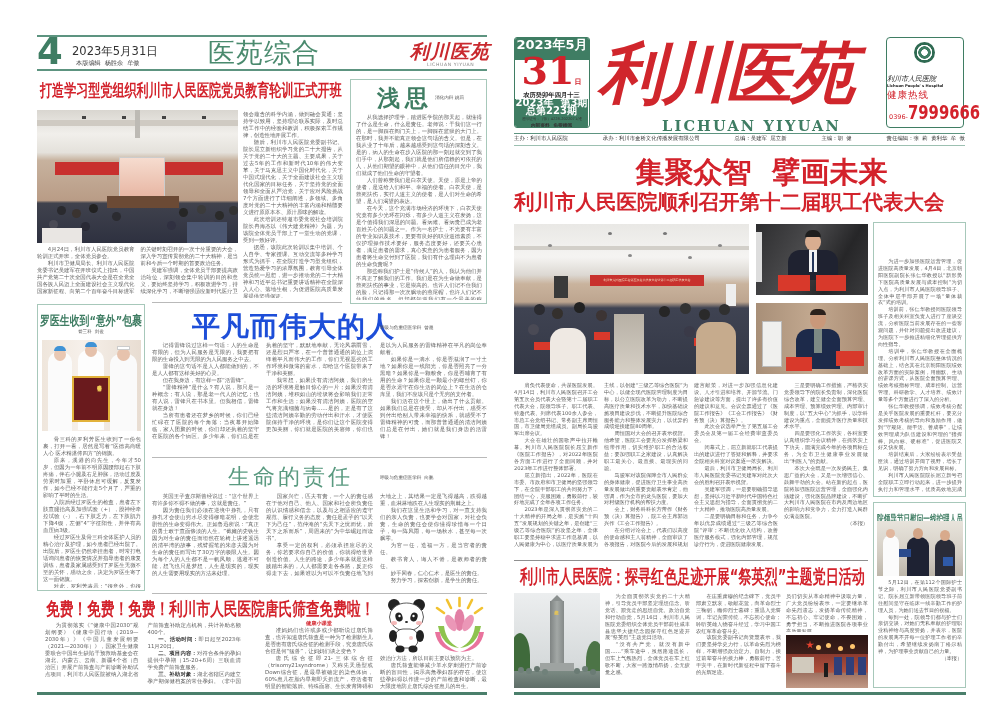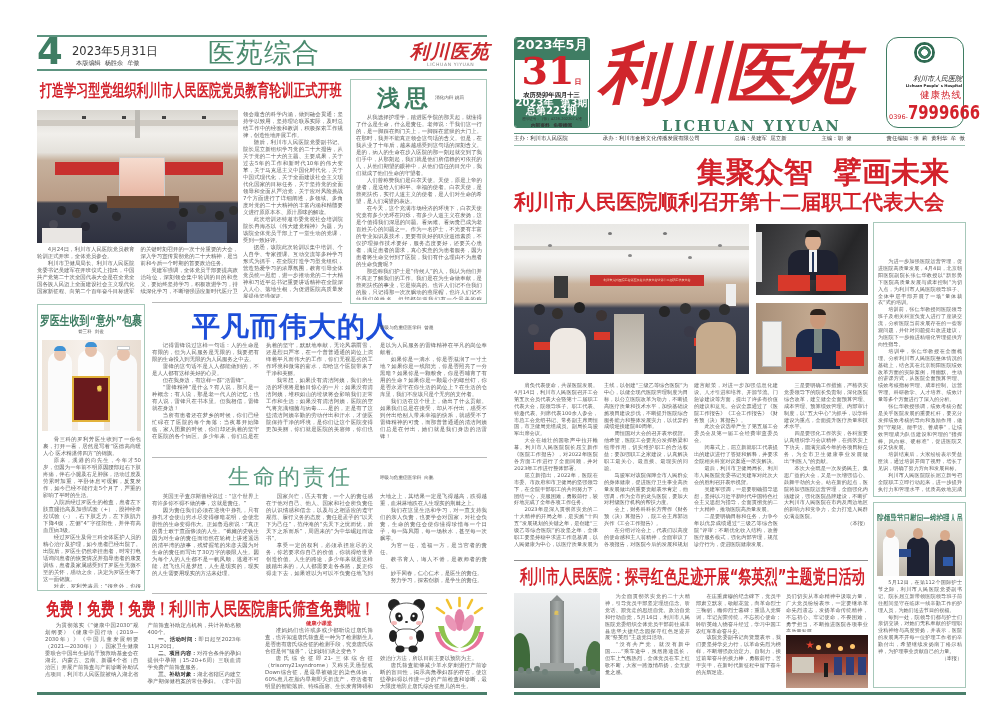--- a/index.html
+++ b/index.html
@@ -16,21 +16,21 @@
 .c4{column-count:4;column-gap:6px}
 .redhl{position:absolute;color:#d3222b;font-weight:bold;white-space:nowrap;transform-origin:left top}
 .greenhl{position:absolute;color:#3f7d63;white-space:nowrap}
 .byline{position:absolute;font-size:4.6px;color:#555;white-space:nowrap}
 .box{position:absolute;border:1px solid #a7c8ba}
 .photo{position:absolute;overflow:hidden}
 .photo div{position:absolute}
 
 .datebox{position:absolute;left:514px;top:37px;width:76px;height:91px;border:1.5px solid #3f7d63;border-radius:3px;overflow:hidden;text-align:center}
 .datebox .band{background:#3f7d63;color:#fff;font-weight:bold}
-.hotbox{position:absolute;left:886px;top:37px;width:78px;height:91px;border:1.5px solid #3f7d63;border-radius:12px;text-align:right}
+.hotbox{position:absolute;left:886px;top:37px;width:78px;height:91px;border:1.5px solid #3f7d63;border-radius:4px;text-align:left}
 </style>
 </head>
 <body>
 
 <div class="rule" style="left:37px;top:35px;width:450px;height:1.5px"></div>
 <div class="abs" style="left:37px;top:33px;font-size:37px;line-height:38px;font-weight:bold;color:#3f7d63;font-family:'DejaVu Sans',sans-serif">4</div>
 <div class="abs" style="left:72px;top:44px;font-size:11.5px;color:#333;white-space:nowrap">2023年5月31日</div>
 <div class="abs" style="left:76px;top:59px;font-size:6.2px;color:#444;white-space:pre">本版编辑  杨胜余  牟傲</div>
 <div class="abs" style="left:208px;top:38px;font-size:27px;line-height:30px;color:#4a8a6e;font-family:'DejaVu Serif',serif;letter-spacing:1px;white-space:nowrap">医苑综合</div>
 <div class="abs" style="left:410px;top:39px;font-size:19px;color:#c9292e;font-style:italic;font-weight:bold;letter-spacing:1px;font-family:'DejaVu Serif',serif;white-space:nowrap">利川医苑</div>
@@ -221,21 +221,21 @@
 <div class="rule" style="left:514px;top:133px;width:451px;height:1px"></div>
 <div class="abs" style="left:514px;top:135px;width:451px;display:flex;justify-content:space-between;font-size:5.4px;color:#333;font-family:'DejaVu Serif',serif;white-space:pre">
   <span>主办：利川市人民医院</span>
   <span>承办：利川市金桥文化传播发展有限公司</span>
   <span>总编：吴建军  屈立新</span>
   <span>主编：胡  健</span>
   <span>责任编辑：张  莉  黄利华  牟  傲</span>
 </div>
 <div class="rule" style="left:514px;top:145px;width:451px;height:1px;background:#9cc0b1"></div>
 
-<div class="abs" style="left:498px;top:155px;width:451px;text-align:right">
+<div class="abs" style="left:536px;top:155px;width:451px;text-align:center">
   <span style="font-size:29px;line-height:34px;font-weight:bold;color:#d3222b;white-space:pre">集聚众智  擘画未来</span>
 </div>
 <div class="abs" style="left:514px;top:189px;width:451px;">
   <span style="font-size:20.5px;line-height:26px;font-weight:bold;color:#d3222b;white-space:nowrap">利川市人民医院顺利召开第十二届职工代表大会</span>
 </div>
 
 <div class="photo" style="left:514px;top:224px;width:235px;height:150px;background:linear-gradient(#e9e8e5 0%,#f5f4f2 22%,#dcd8d2 34%,#c9b39d 40%,#bda58f 52%,#3f4352 56%,#333745 100%)">
   <div style="left:0;top:22px;width:235px;height:4px;background:#d2cfc9"></div>
   <div style="left:94px;top:8px;width:4px;height:3px;border-radius:50%;background:#777;box-shadow:55px 0 #777,-60px 12px #888,110px 12px #888,20px 22px #888,80px 24px #888"></div>
   <div style="left:76px;top:51px;width:114px;height:11px;background:#c8312d;color:#f5e6c8;font-size:3px;line-height:11px;text-align:center;white-space:nowrap;overflow:hidden">利川市人民医院工会第五次会员代表大会暨第十二届职工代表大会</div>

